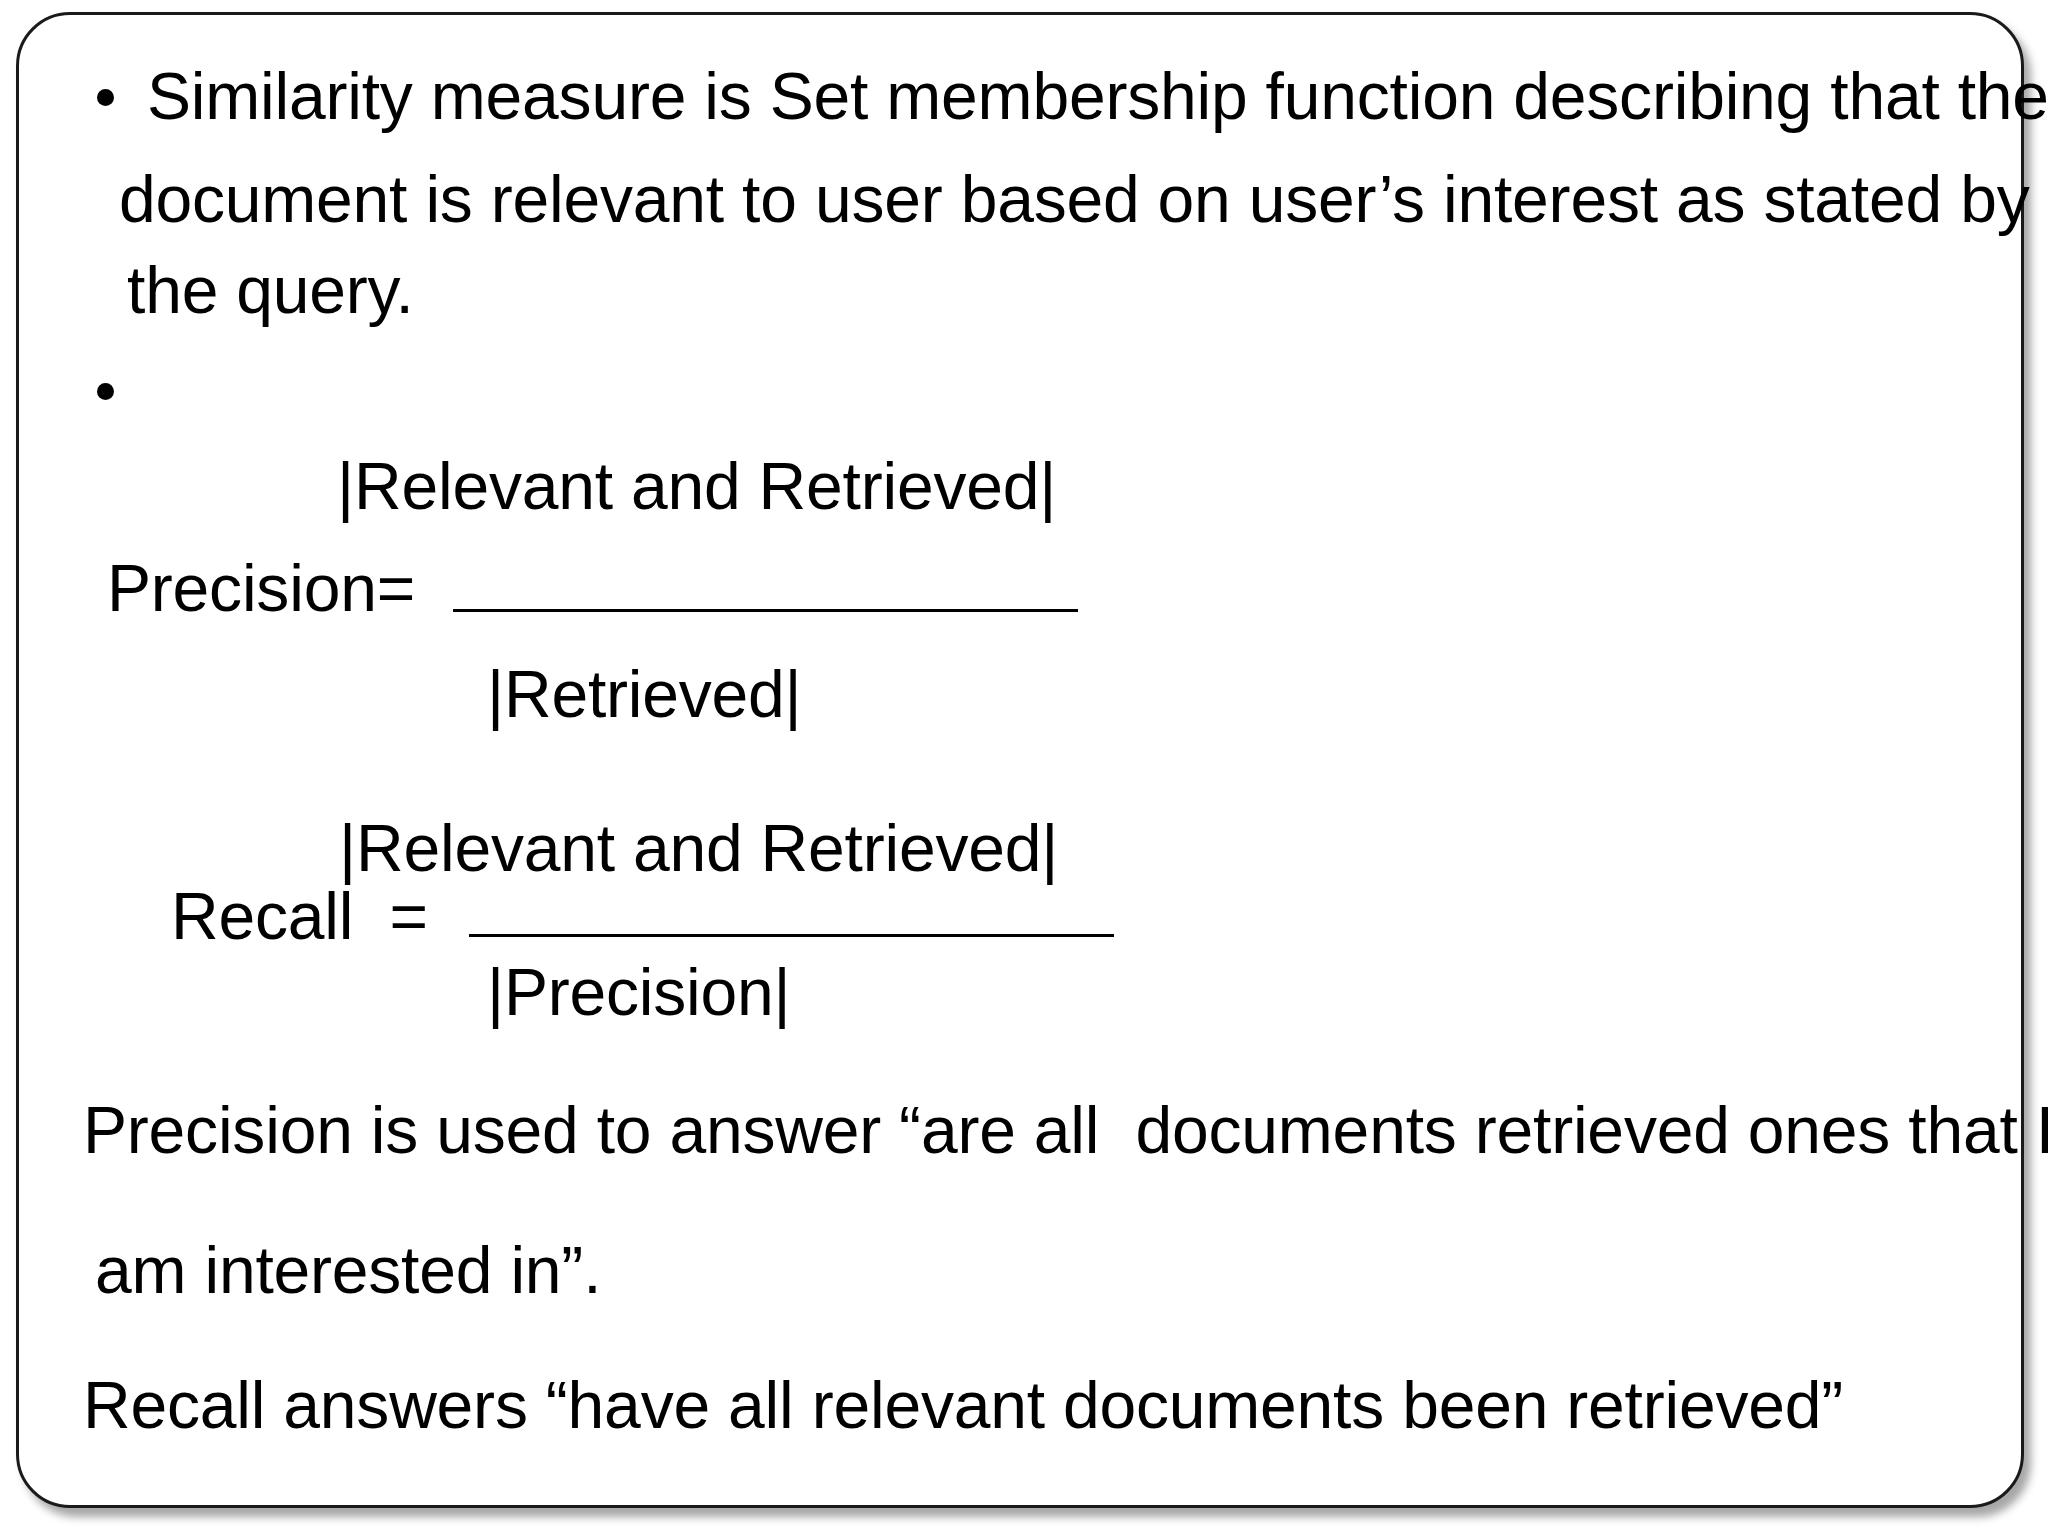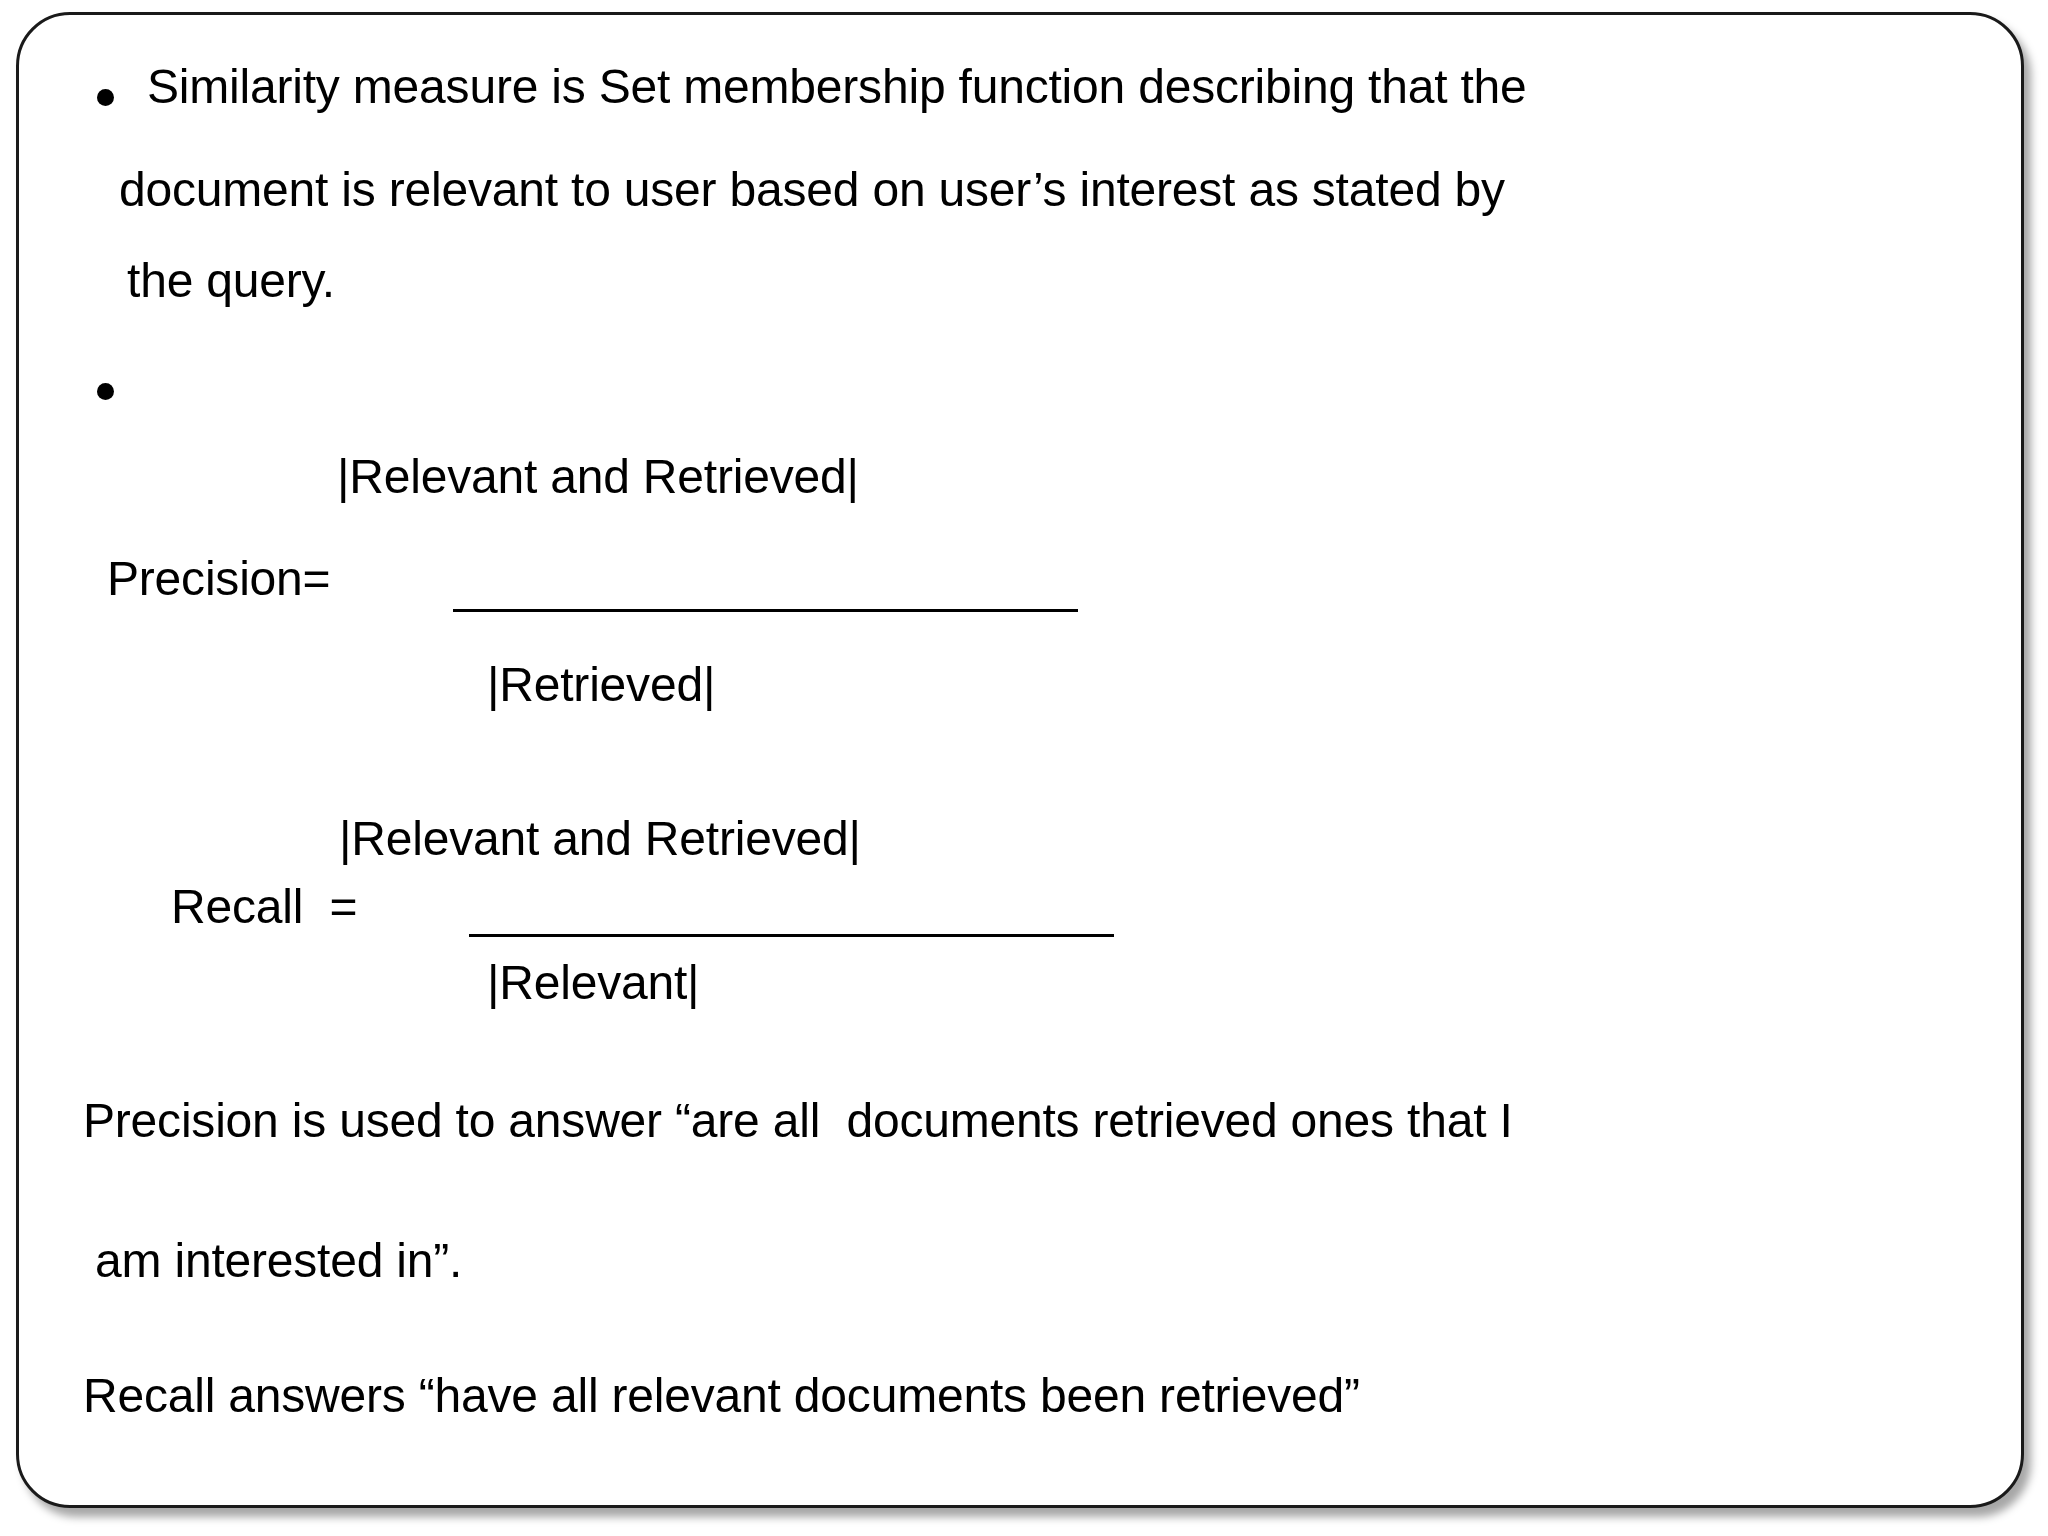--- a/index.html
+++ b/index.html
@@ -36,21 +36,21 @@
     height: 1496px;
     color: #000000;
     font-size: 54px;
     line-height: 1.0;
   }
 
   
   .line {
     position: absolute;
     white-space: pre;
-    font-size: 48px;
+    font-size: 66px;
     letter-spacing: -0.2px;
   }
 
   
   .bullet-dot {
     position: absolute;
     width: 17px;
     height: 17px;
     background: #000000;
     border-radius: 50%;
@@ -80,21 +80,21 @@
       <div class="line" style="left:318px; top:438px;">|Relevant and Retrieved|</div>
       <div class="line" style="left:88px; top:540px;">Precision=</div>
       <div class="frac-rule" style="left:434px; top:594px; width:625px;"></div>
       <div class="line" style="left:468px; top:634px;margin-top:12px;">|Retrieved|</div>
     </div>
 
     <div>
       <div class="line" style="left:320px; top:800px;">|Relevant and Retrieved|</div>
       <div class="line" style="left:152px; top:868px;">Recall  =</div>
       <div class="frac-rule" style="left:450px; top:919px; width:645px;"></div>
-      <div class="line" style="left:468px; top:944px;">|Relevant|</div>
+      <div class="line" style="left:468px; top:944px;">|Precision|</div>
     </div>
 
     <div class="line" style="left:64px; top:1082px;">Precision is used to answer “are all  documents retrieved ones that I</div>
     <div class="line" style="left:76px; top:1222px;">am interested in”.</div>
     <div class="line" style="left:64px; top:1357px;">Recall answers “have all relevant documents been retrieved”</div>
 
   </div>
 </div>
 
 </body></html>

